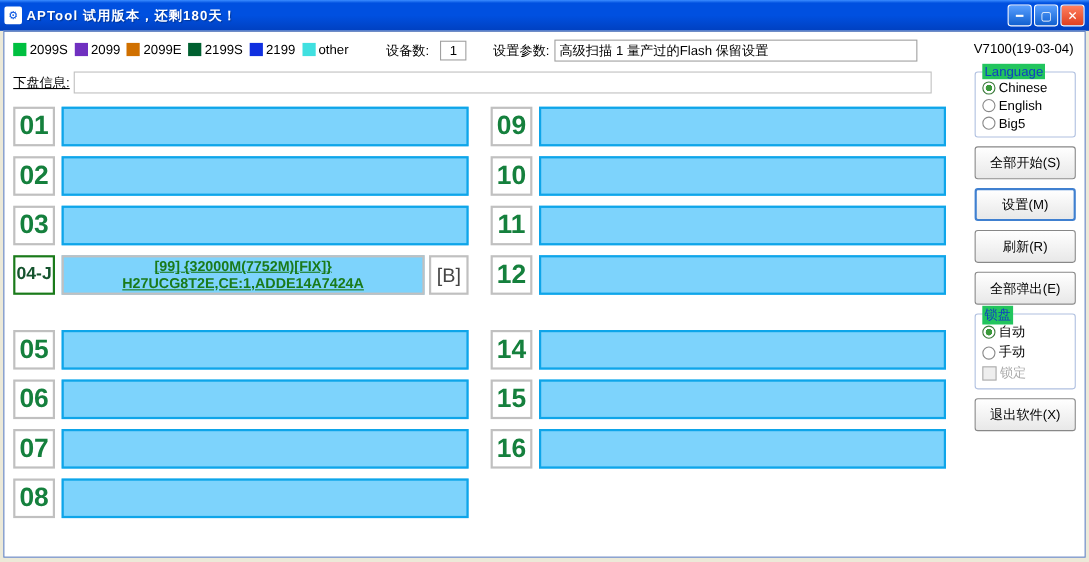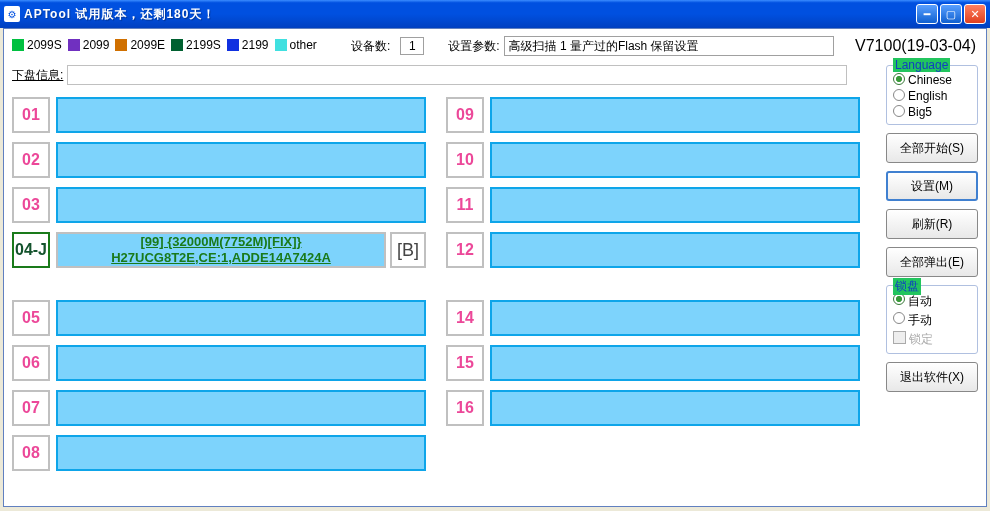--- a/index.html
+++ b/index.html
@@ -17,46 +17,46 @@
 
 
 .content { background: #fff; height: calc(100% - 32px); margin: 0 3px 3px 3px; border: 1px solid #6080c0; padding: 6px 8px; position: relative; }
 
 
 .topbar { display: flex; align-items: center; font-size: 12px; gap: 4px; height: 22px; }
 .legend-item { display: inline-flex; align-items: center; gap: 3px; margin-right: 6px; }
 .legend-swatch { width: 12px; height: 12px; display: inline-block; }
 .dev-count-box { width: 24px; height: 18px; border: 1px solid #a0a0a0; display: inline-flex; align-items: center; justify-content: center; margin: 0 6px; }
 .param-box { width: 330px; height: 20px; border: 1px solid #a0a0a0; padding: 0 4px; display: inline-flex; align-items: center; font-size: 12px; }
-.version { position: absolute; right: 10px; top: 8px; font-size: 16px; }
+.version { position: absolute; right: 10px; top: 8px; font-size: 12px; }
 
 
 .diskinfo-row { display: flex; align-items: center; font-size: 12px; margin-top: 8px; gap: 4px; text-decoration: underline; }
 .diskinfo-box { flex: 1; height: 20px; border: 1px solid #c0c0c0; max-width: 780px; }
 
 
 .slots-area { display: flex; gap: 20px; margin-top: 12px; }
 .slot-col { display: flex; flex-direction: column; gap: 9px; }
 .slot { display: flex; align-items: center; height: 36px; }
-.slot-label { width: 38px; height: 36px; border: 2px solid #c0c0c0; display: flex; align-items: center; justify-content: center; font-size: 16px; font-weight: bold; color: #ec4899; background: #fff; }
+.slot-label { width: 38px; height: 36px; border: 2px solid #c0c0c0; display: flex; align-items: center; justify-content: center; font-size: 24px; font-weight: bold; color: #15803d; background: #fff; }
 .slot-box { height: 36px; border: 2px solid #0ea5e9; margin-left: 6px; background: #7dd3fc; text-decoration: underline; }
 .slot-col.left .slot-box { width: 370px; }
 .slot-col.right .slot-box { width: 370px; }
 
 
 .slot.active .slot-label { border-color: #1a7a1a; color: #14532d; font-size: 16px; }
 .slot.active .slot-box { border-color: #c0c0c0; width: 330px; display: flex; flex-direction: column; align-items: center; justify-content: center; font-size: 13px; font-weight: bold; color: #1a7a1a; line-height: 1.2; }
 .slot.active .suffix-box { width: 36px; height: 36px; border: 2px solid #c0c0c0; margin-left: 4px; display: flex; align-items: center; justify-content: center; font-size: 18px; color: #444; }
 .slot-gap { height: 14px; }
 
 
 .right-panel { position: absolute; right: 8px; top: 36px; width: 92px; display: flex; flex-direction: column; gap: 8px; }
 .group-box { border: 1px solid #b0c0e0; border-radius: 3px; padding: 6px 6px 4px 6px; position: relative; font-size: 12px; }
 .group-box .title { position: absolute; top: -8px; left: 6px; background: #22c55e; padding: 0 2px; color: #1040c0; font-size: 12px; }
-.radio-row, .check-row { display: flex; gap: 3px; font-size: 12px; padding: 1px 0; cursor: pointer; }
+.radio-row, .check-row { display: flex; align-items: center; gap: 3px; font-size: 12px; padding: 1px 0; cursor: pointer; }
 .radio-row.sel::before { content: ""; width: 10px; height: 10px; border: 1px solid #3a7a3a; border-radius: 50%; display: inline-block; background: radial-gradient(circle at center, #3a9a3a 0 40%, #fff 45%); }
 .radio-row:not(.sel)::before { content: ""; width: 10px; height: 10px; border: 1px solid #888; border-radius: 50%; display: inline-block; background: #fff; }
 .check-row::before { content: ""; width: 11px; height: 11px; border: 1px solid #aaa; background: #eee; display: inline-block; }
 .check-row { color: #aaa; }
 .btn { height: 30px; border: 1px solid #888; background: linear-gradient(to bottom, #fff, #e8e8e8); font-size: 12px; display: flex; align-items: center; justify-content: center; cursor: pointer; border-radius: 3px; }
 .btn.default { border: 2px solid #4080d0; }
 .btn.disabled { color: #aaa; cursor: default; }
 </style>
 </head>
 <body>

